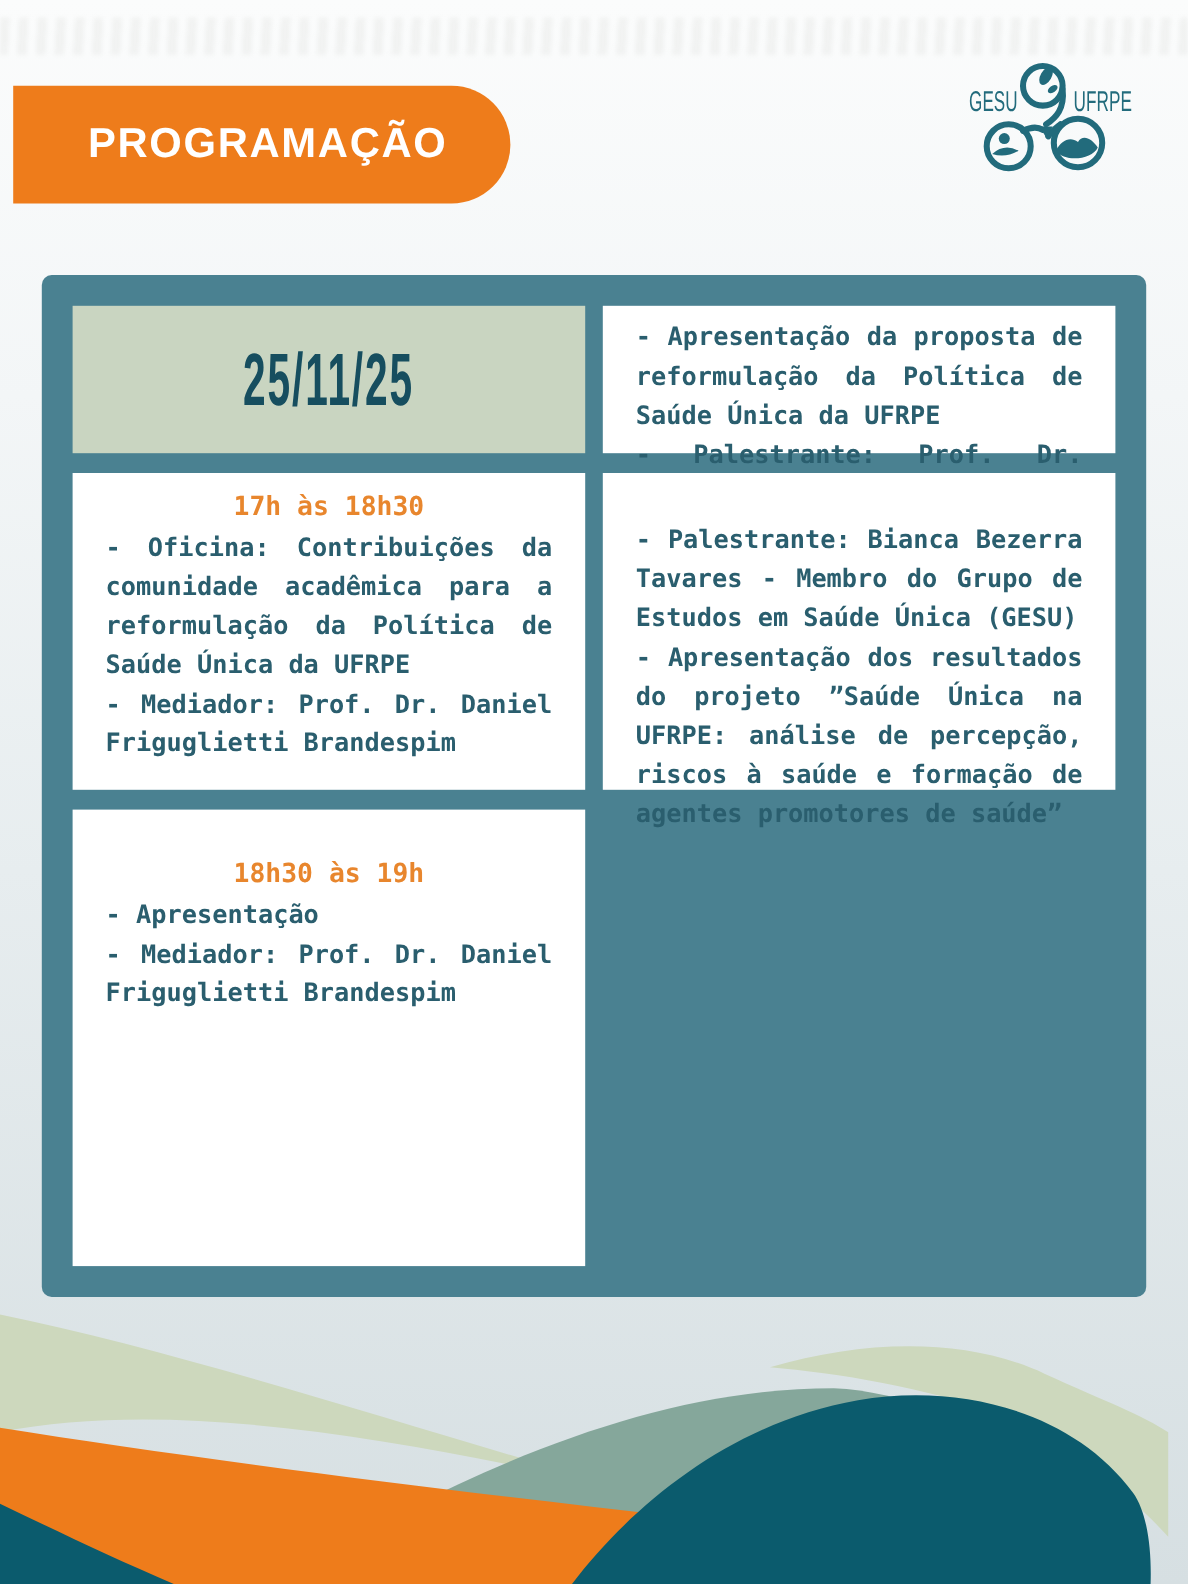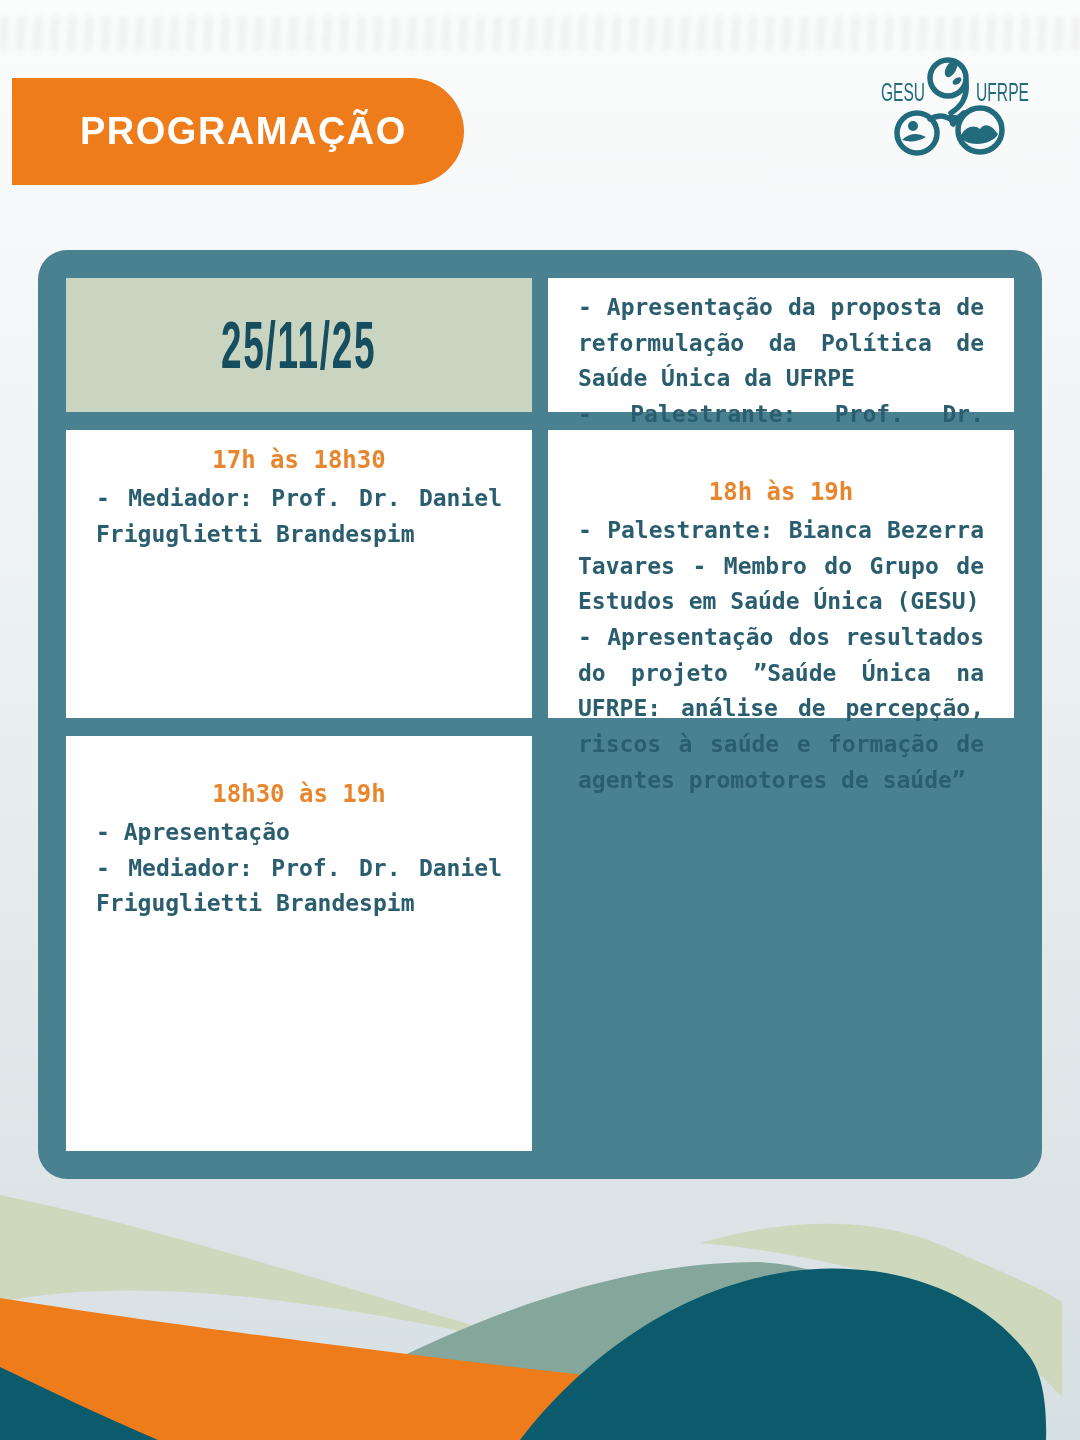--- a/index.html
+++ b/index.html
@@ -23,21 +23,21 @@
   }
   .banner-title{
     padding-left:68px; color:#ffffff; font-weight:bold; font-size:38px;
     letter-spacing:1.5px;
   }
   
   .logo{ position:absolute; left:880px; top:45px; width:150px; height:130px; }
   
   .frame{
     position:absolute; left:38px; top:250px; width:1004px; height:929px;
-    background:#4a8191; border-radius:29px;
+    background:#4a8191; border-radius:9px;
     padding:28px; display:grid;
     grid-template-columns:1fr 1fr;
     grid-template-rows:134px 288px 415px;
     column-gap:16px; row-gap:18px;
   }
   .hcell{
     background:#c9d5c1; display:flex; align-items:center; justify-content:center;
   }
   .date{
     color:#164e5f; font-weight:bold; font-size:66px; letter-spacing:3px;
@@ -93,25 +93,25 @@
   <div class="hcell">
     <span class="date">25/11/25</span>
   </div>
 
   <div class="slot">
     <p>- Apresentação da proposta de reformulação da Política de Saúde Única da UFRPE</p>
     <p>- Palestrante: Prof. Dr. Daniel Friguglietti Brandespim</p>
   </div>
   <div class="slot">
     <div class="time">17h às 18h30</div>
+    <p>- Oficina: Contribuições da comunidade acadêmica para a reformulação da Política de Saúde Única da UFRPE</p>
     <p>- Mediador: Prof. Dr. Daniel Friguglietti Brandespim</p>
   </div>
 
   <div class="slot pad-lg">
-    <div class="time">18h às 19h</div>
     <p>- Palestrante: Bianca Bezerra Tavares - Membro do Grupo de Estudos em Saúde Única (GESU)</p>
     <p>- Apresentação dos resultados do projeto ”Saúde Única na UFRPE: análise de percepção, riscos à saúde e formação de agentes promotores de saúde”</p>
   </div>
   <div class="slot pad-md">
     <div class="time">18h30 às 19h</div>
     <p>- Apresentação</p>
     <p>- Mediador: Prof. Dr. Daniel Friguglietti Brandespim</p>
   </div>
 </div>
 

